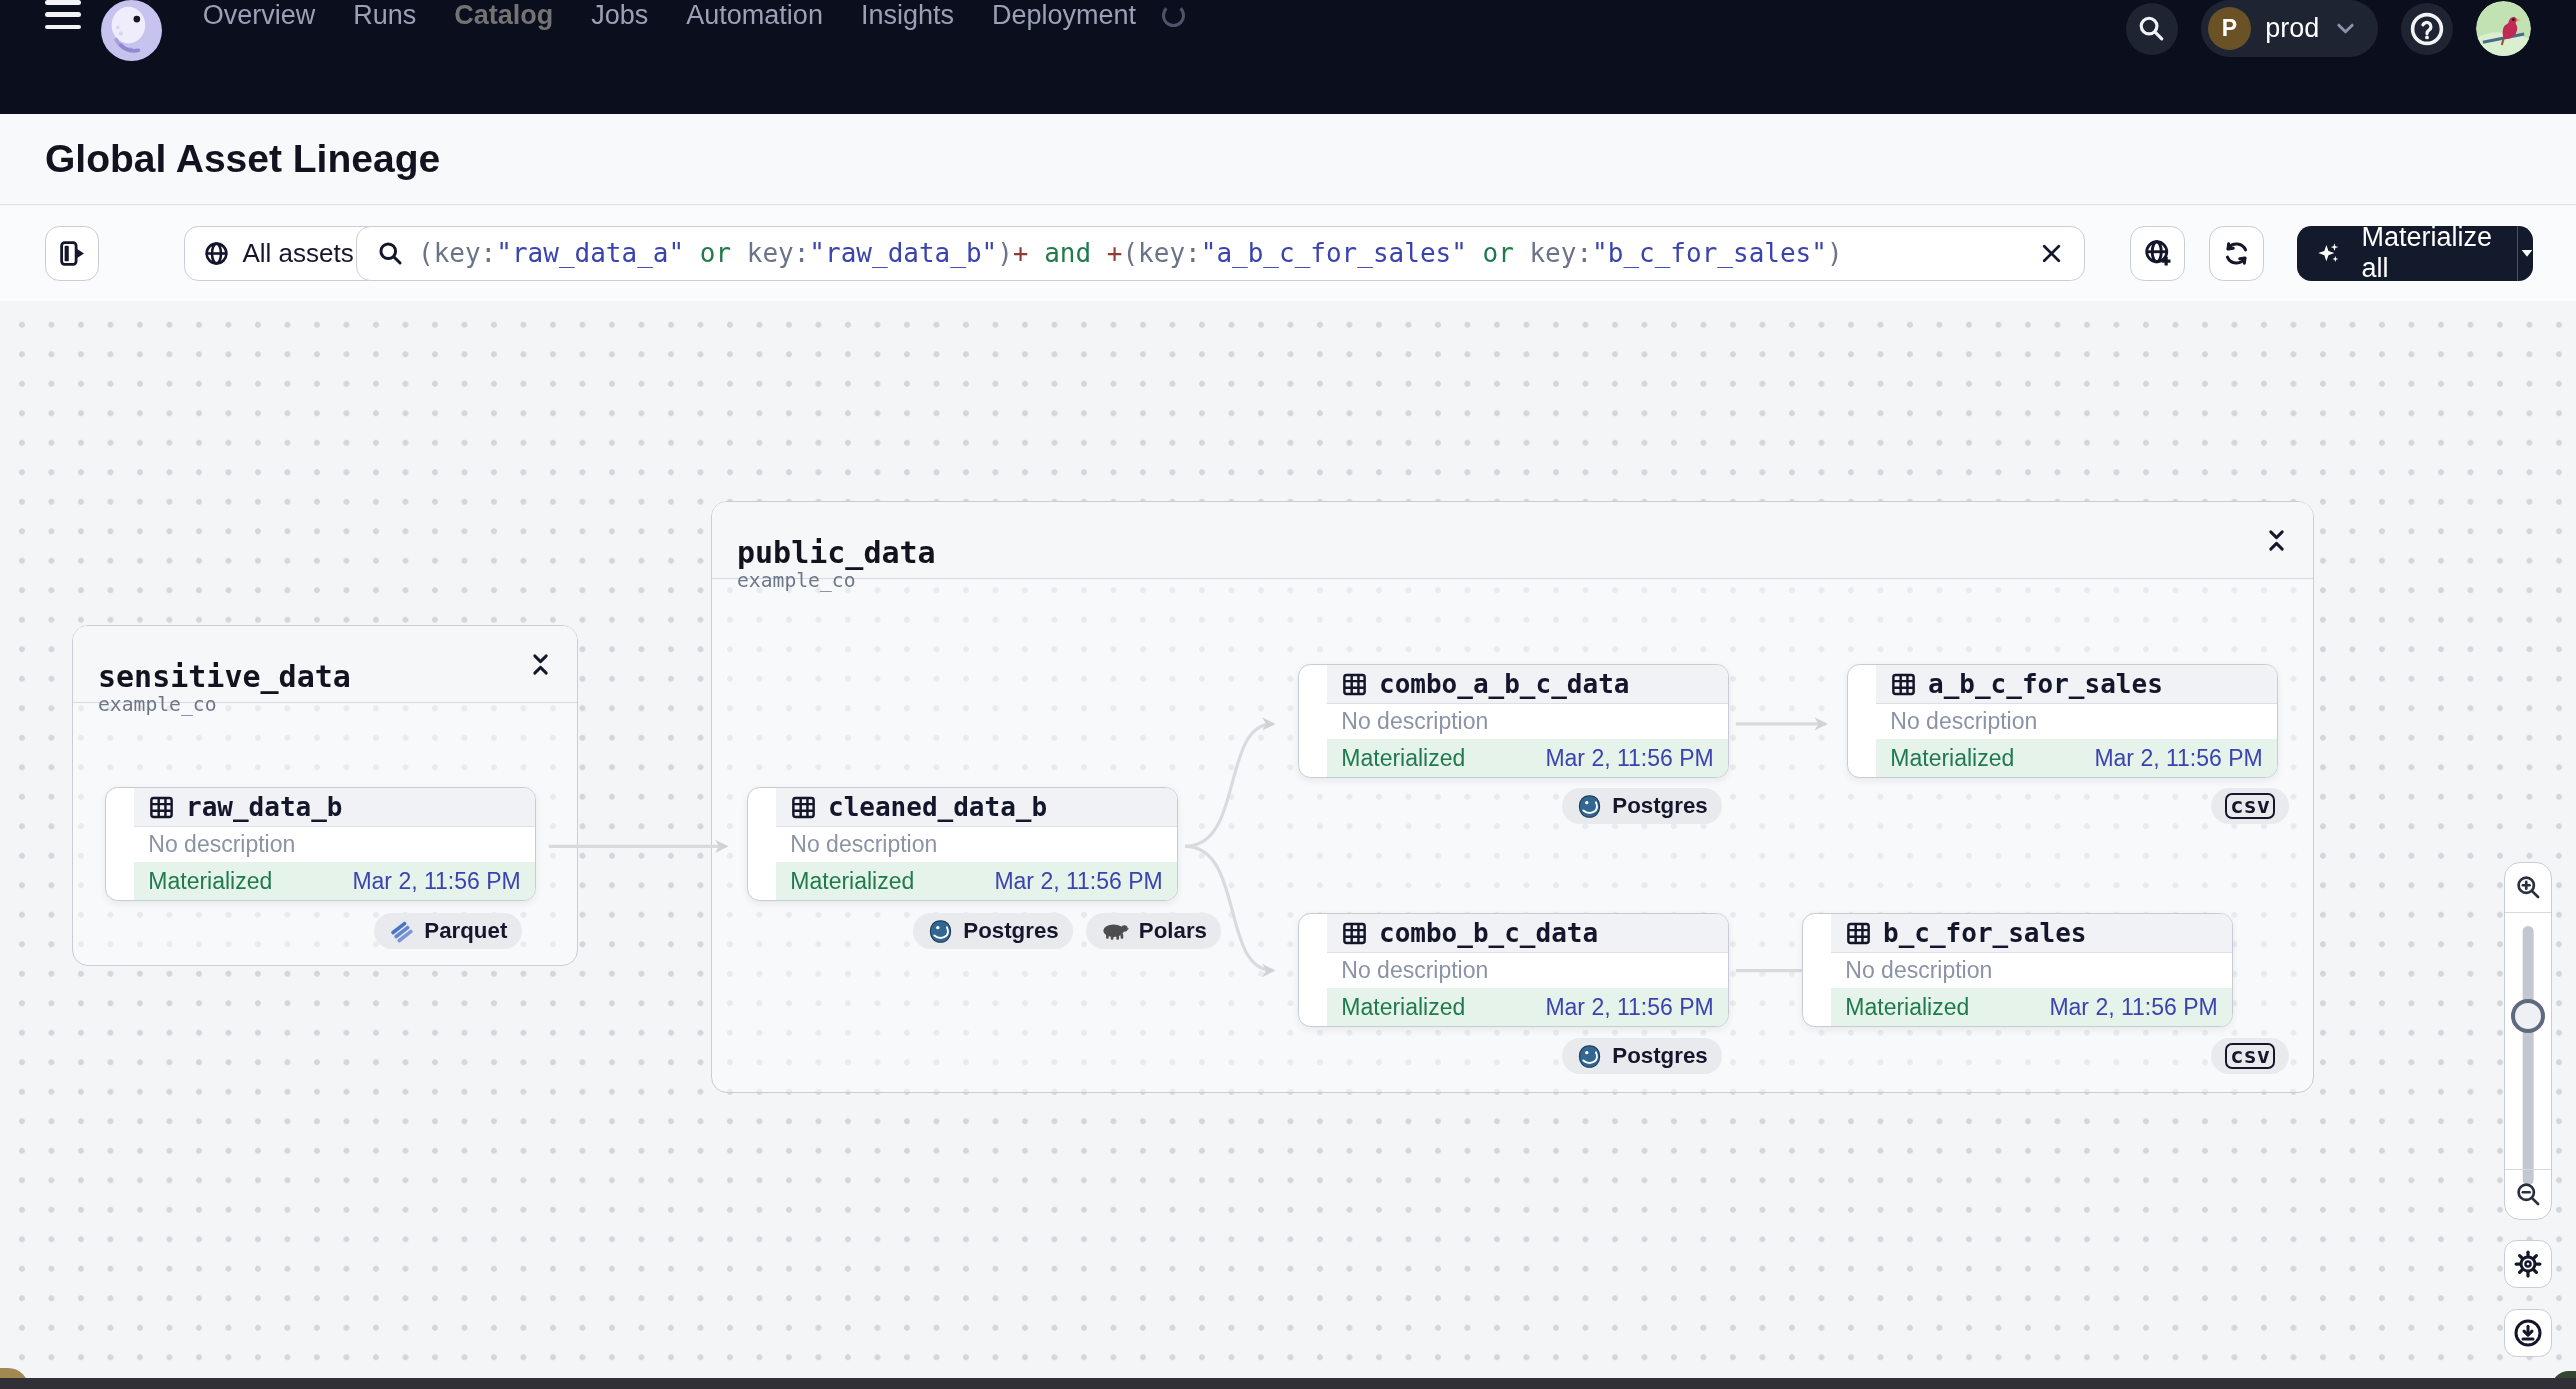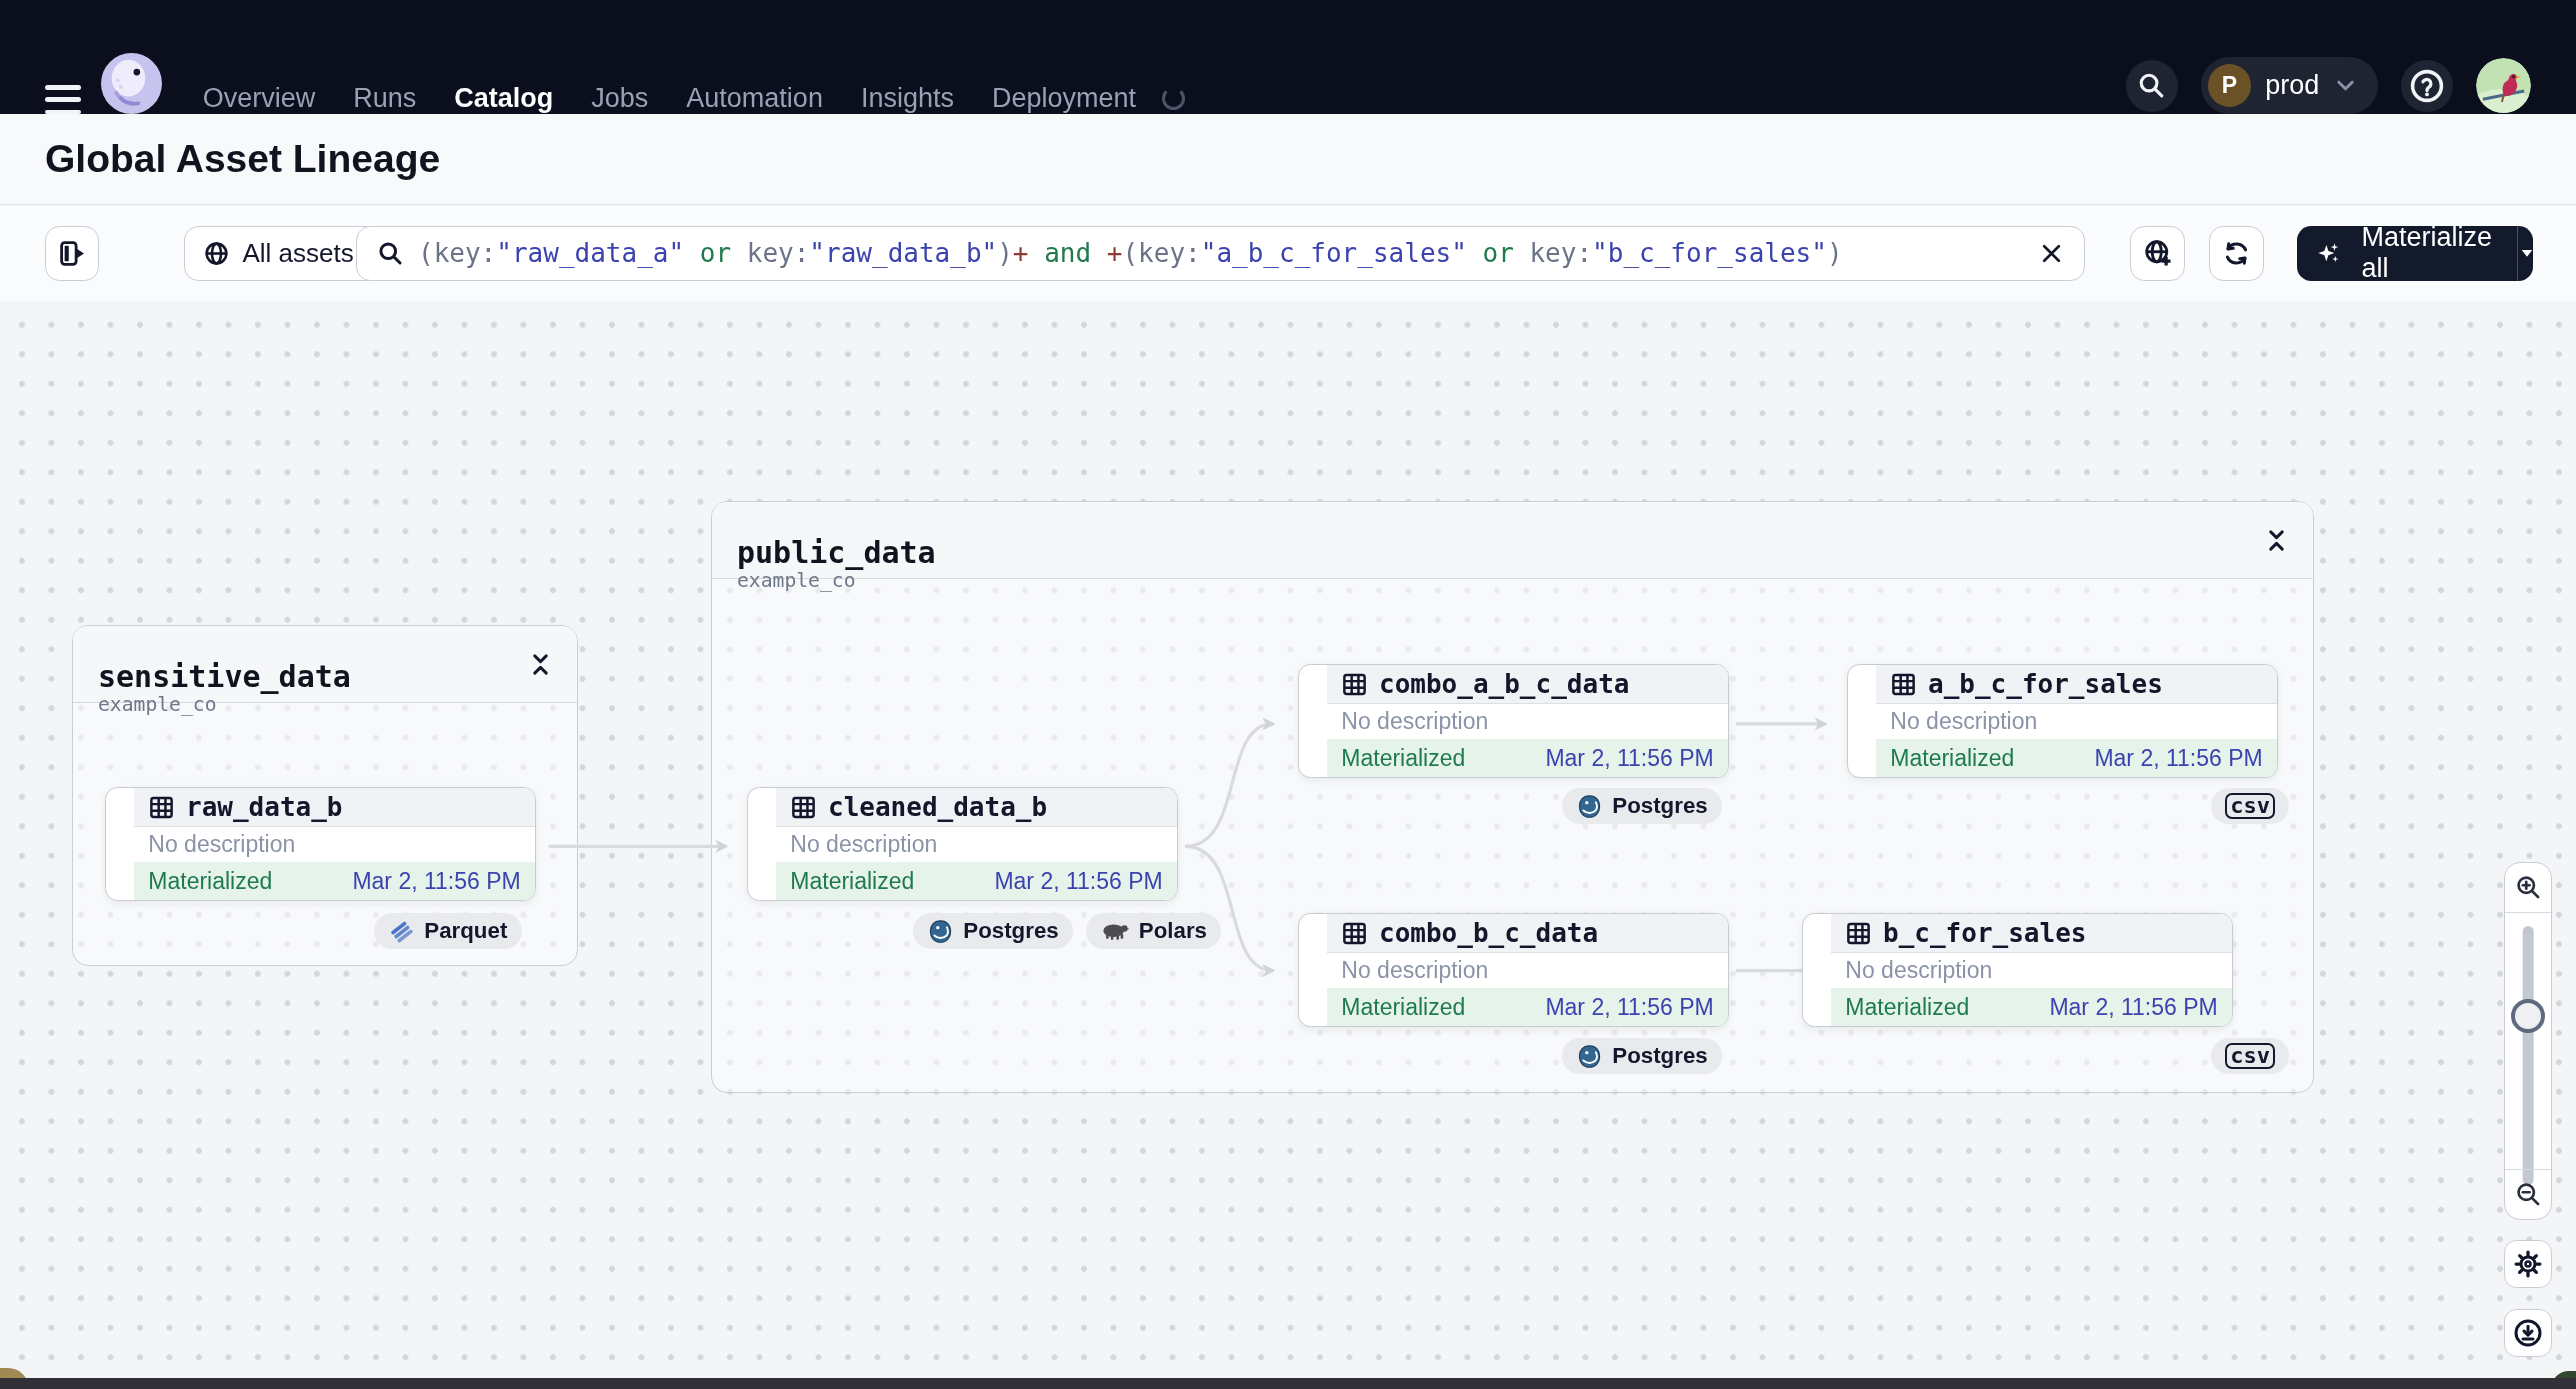--- a/index.html
+++ b/index.html
@@ -1,27 +1,27 @@
 <!DOCTYPE html>
 <html style="font-size:14.3px"><head>
 <meta charset="utf-8">
 <style>
   * { margin:0; padding:0; box-sizing:border-box; }
   html,body { width:2576px; height:1389px; overflow:hidden; }
   body { font-family:"Liberation Sans", sans-serif; color:#14172b; background:#f4f5f7; position:relative; }
 
   
   .navbar { position:absolute; left:0; top:0; width:2576px; height:114px; background:#0a0e1d;
-            display:flex; align-items:flex-end; padding:0 45px; }
+            display:flex; align-items:flex-start; padding:0 45px; }
   .hamburger { width:36px; height:29px; display:flex; flex-direction:column; justify-content:space-between; cursor:pointer; margin-right:19.7px; }
   .hamburger span { display:block; height:4.5px; background:#f2f3f7; border-radius:2.7px; }
   .logo { width:61px; height:61px; margin-right:41px; }
   .nav-links { display:flex; align-items:center; gap:38px; }
   .nav-link { font-size:27px; color:#9aa1b5; cursor:pointer; white-space:nowrap; }
-  .nav-link.active { color:#ffffff; font-weight:bold; }
+  .nav-link.active { color:#737373; font-weight:bold; }
   .nav-spinner { width:23px; height:23px; border-radius:50%; border:3.6px solid #4b5469; border-top-color:transparent; margin-left:-12.5px; }
   .nav-right { margin-left:auto; display:flex; align-items:center; gap:23px; }
   .nav-circle { width:52px; height:52px; border-radius:50%; background:#1f2433; display:flex; align-items:center; justify-content:center; cursor:pointer; }
   .env-pill { height:57px; border-radius:29px; background:#1f2433; display:flex; align-items:center; gap:14.3px; padding:0 21.5px 0 7.2px; cursor:pointer; }
   .env-avatar { width:43px; height:43px; border-radius:50%; background:#6a5226; color:#fff; font-size:23px; font-weight:bold; display:flex; align-items:center; justify-content:center; }
   .env-name { color:#fff; font-size:27px; }
   .user-avatar { width:55px; height:55px; border-radius:50%; overflow:hidden; cursor:pointer; }
 
   
   .page-header { position:absolute; left:0; top:114px; width:2576px; height:91px; background:#f8f9fb; border-bottom:1.8px solid #e1e3e8; }

